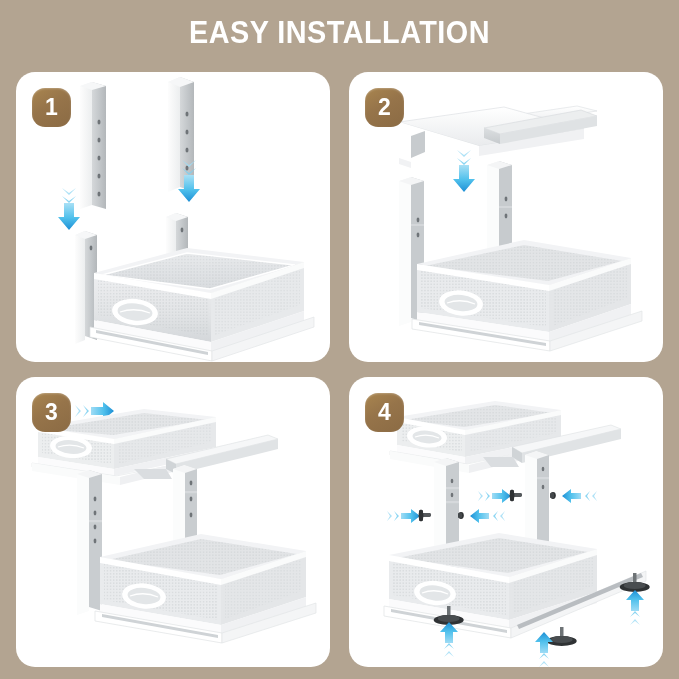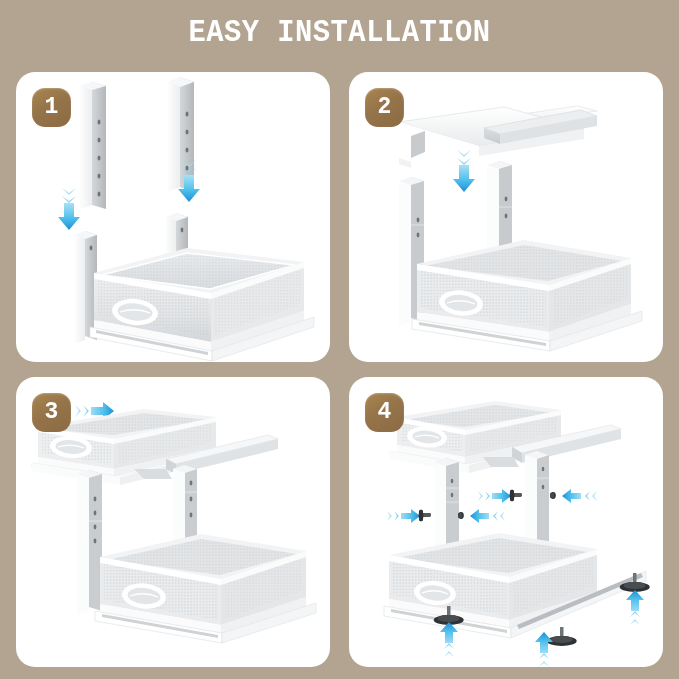--- a/index.html
+++ b/index.html
@@ -1,21 +1,21 @@
 <!DOCTYPE html>
 <html><head>
 <meta charset="utf-8">
 <style>
   html,body{margin:0;padding:0;}
   body{
     width:679px;height:679px;overflow:hidden;
     background:#b3a491;
     font-family:"Liberation Sans","DejaVu Sans",sans-serif;
   }
-  .stage{position:relative;width:566px;height:679px;font-family:Liberation Mono, monospace;}
+  .stage{position:relative;width:566px;height:679px;}
 
   
   .title{
     position:absolute;left:0;top:16px;width:679px;
     text-align:center;
     color:#ffffff;
     font-size:31px;
     font-weight:700;
     letter-spacing:0.5px;
     line-height:34px;

